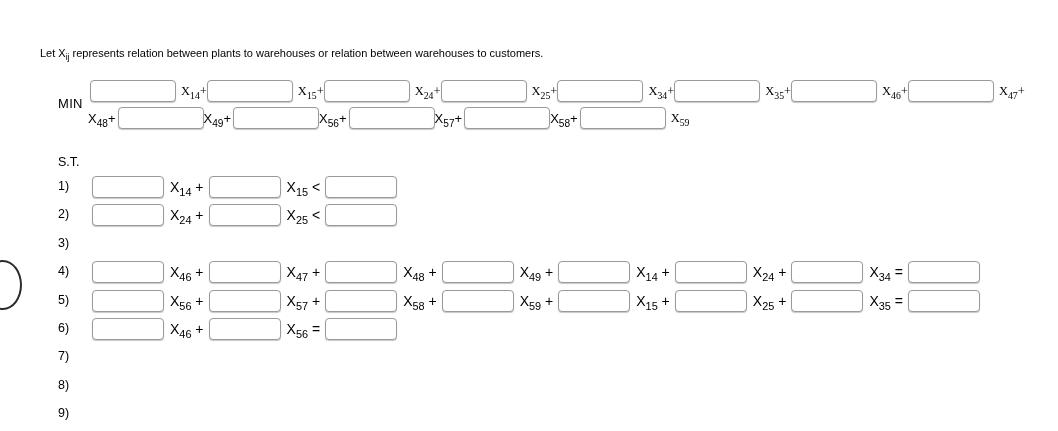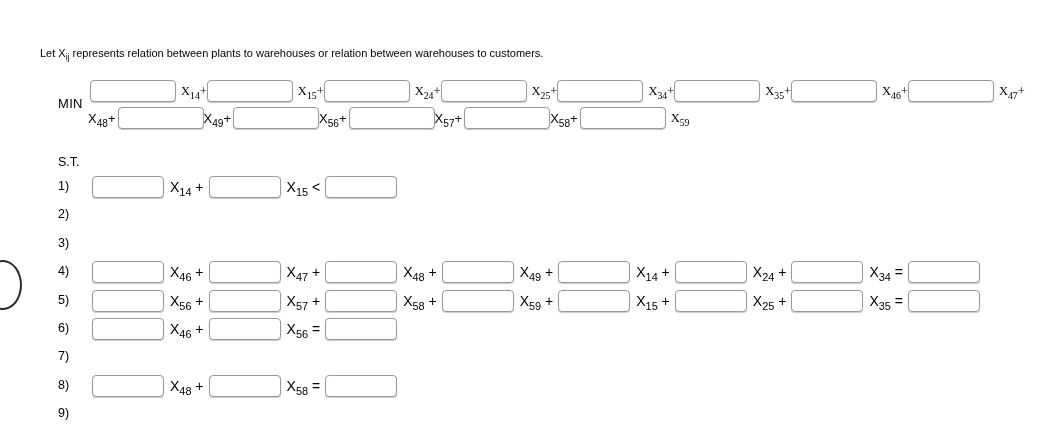--- a/index.html
+++ b/index.html
@@ -167,20 +167,21 @@
   </div>
 
   <div class="st-label">S.T.</div>
   <div class="constraints" id="constraints">
       <div class="c-row">
         <div class="c-index">1)</div>
         <div class="c-body"><input type="text" class="blank" style=""><span class="op">X<span class="sub">14</span> +</span><input type="text" class="blank" style=""><span class="op">X<span class="sub">15</span> &lt;</span><input type="text" class="blank" style=""></div>
       </div>
       <div class="c-row">
         <div class="c-index">2)</div>
+        <div class="c-body"><input type="text" class="blank" style=""><span class="op">X<span class="sub">24</span> +</span><input type="text" class="blank" style=""><span class="op">X<span class="sub">25</span> &lt;</span><input type="text" class="blank" style=""></div>
       </div>
       <div class="c-row">
         <div class="c-index">3)</div>
       </div>
       <div class="c-row">
         <div class="c-index">4)</div>
         <div class="c-body"><input type="text" class="blank" style=""><span class="op">X<span class="sub">46</span> +</span><input type="text" class="blank" style=""><span class="op">X<span class="sub">47</span> +</span><input type="text" class="blank" style=""><span class="op">X<span class="sub">48</span> +</span><input type="text" class="blank" style=""><span class="op">X<span class="sub">49</span> +</span><input type="text" class="blank" style=""><span class="op">X<span class="sub">14</span> +</span><input type="text" class="blank" style=""><span class="op">X<span class="sub">24</span> +</span><input type="text" class="blank" style=""><span class="op">X<span class="sub">34</span> =</span><input type="text" class="blank" style=""></div>
       </div>
       <div class="c-row">
         <div class="c-index">5)</div>
@@ -188,20 +189,19 @@
       </div>
       <div class="c-row">
         <div class="c-index">6)</div>
         <div class="c-body"><input type="text" class="blank" style=""><span class="op">X<span class="sub">46</span> +</span><input type="text" class="blank" style=""><span class="op">X<span class="sub">56</span> =</span><input type="text" class="blank" style=""></div>
       </div>
       <div class="c-row">
         <div class="c-index">7)</div>
       </div>
       <div class="c-row">
         <div class="c-index">8)</div>
-        <div class="c-body"><input type="text" class="blank" style=""><span class="op">X<span class="sub">48</span> +</span><input type="text" class="blank" style=""><span class="op">X<span class="sub">58</span> =</span><input type="text" class="blank" style=""></div>
       </div>
       <div class="c-row">
         <div class="c-index">9)</div>
       </div>
     </div>
 
 </div>
 
 </body></html>

